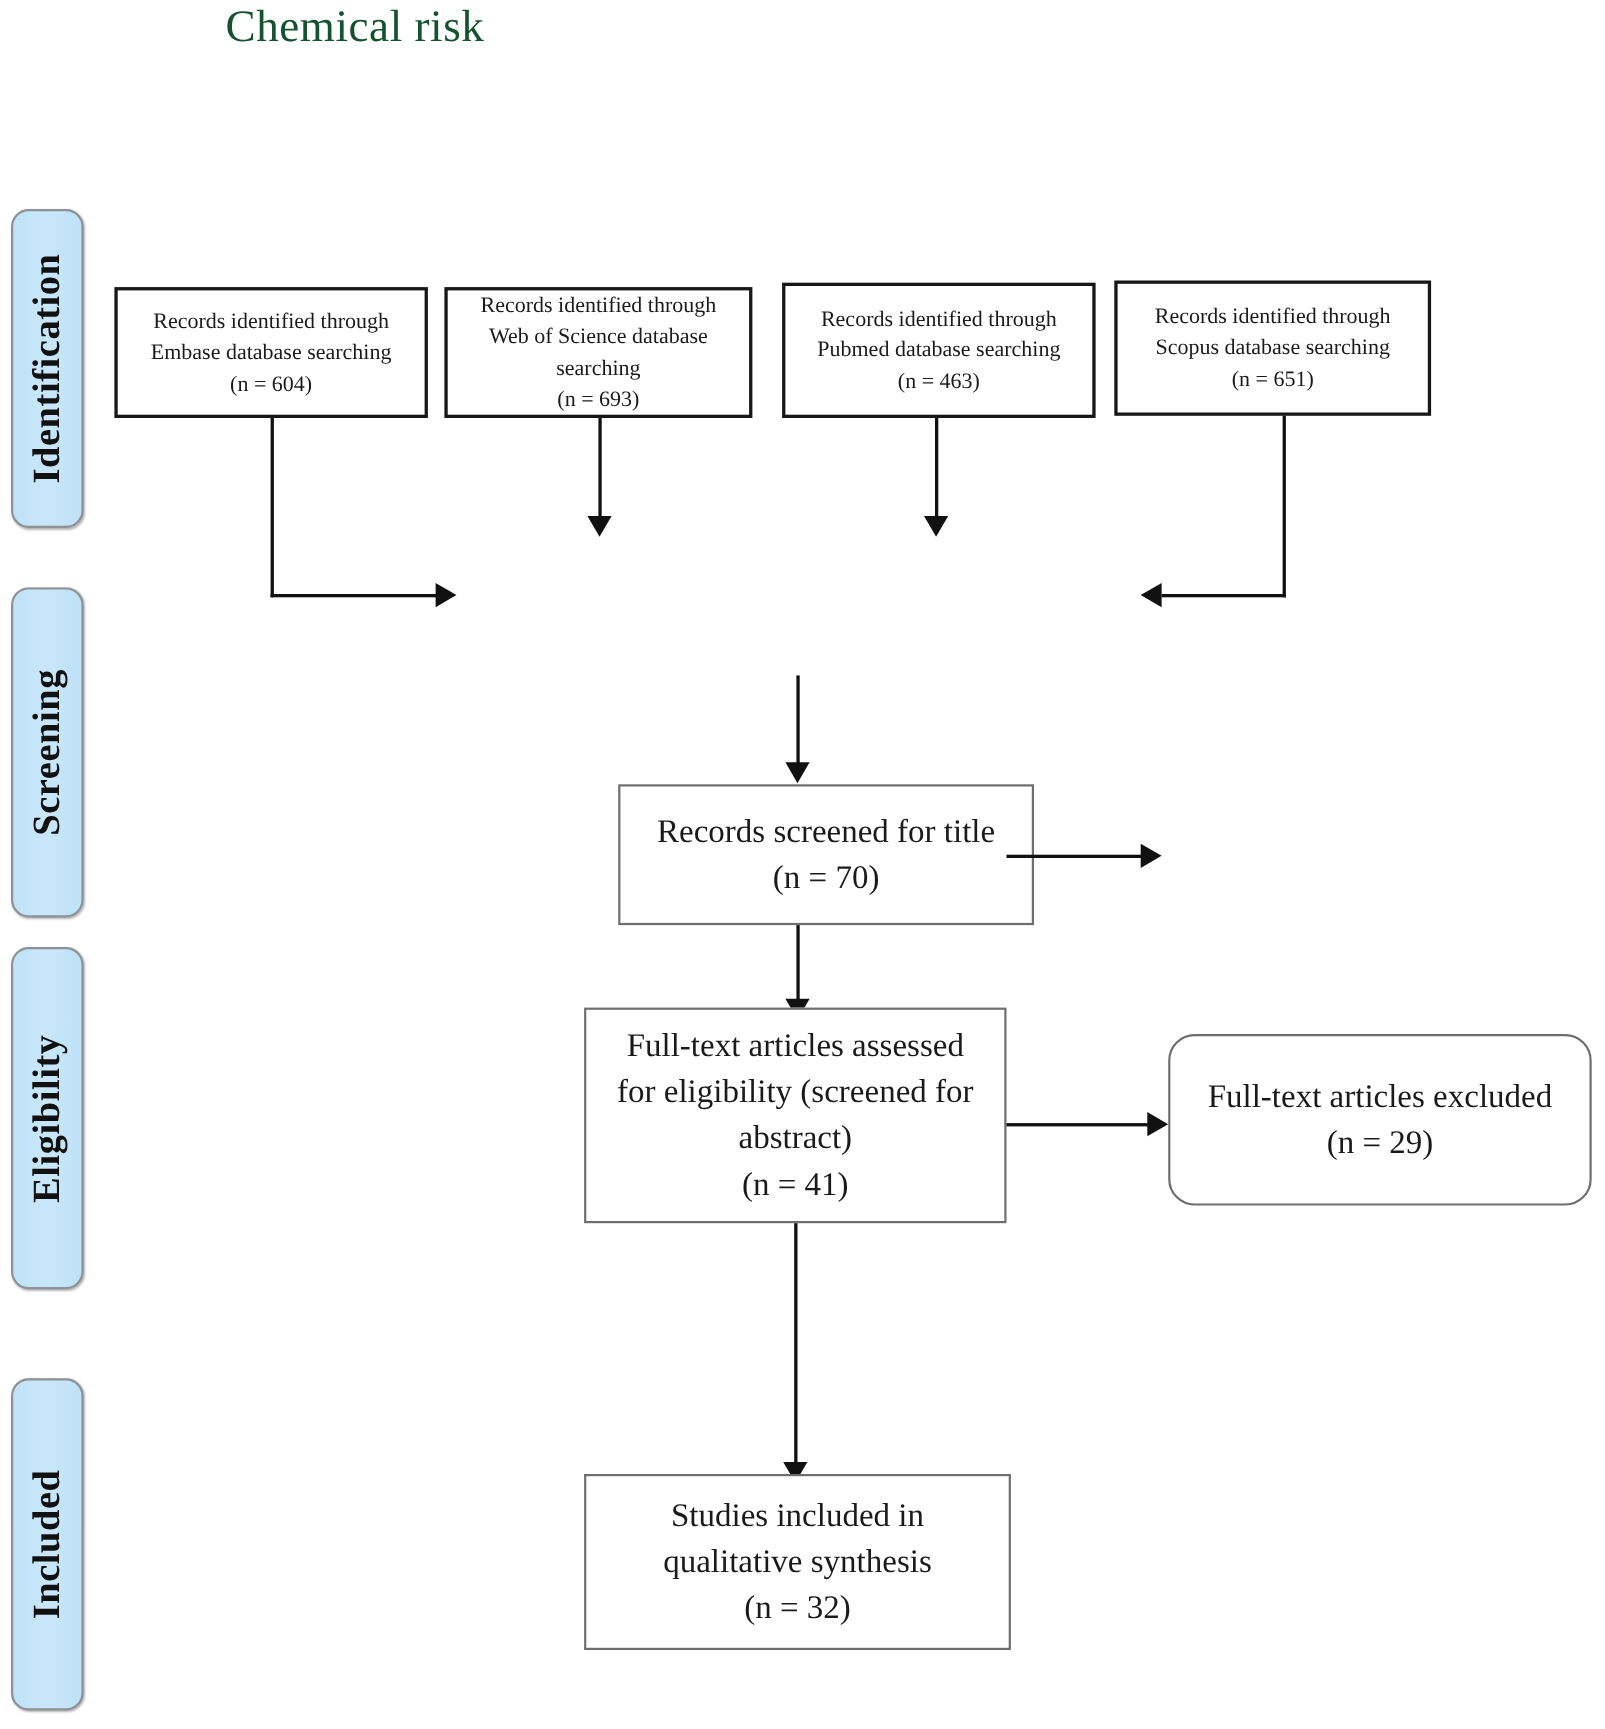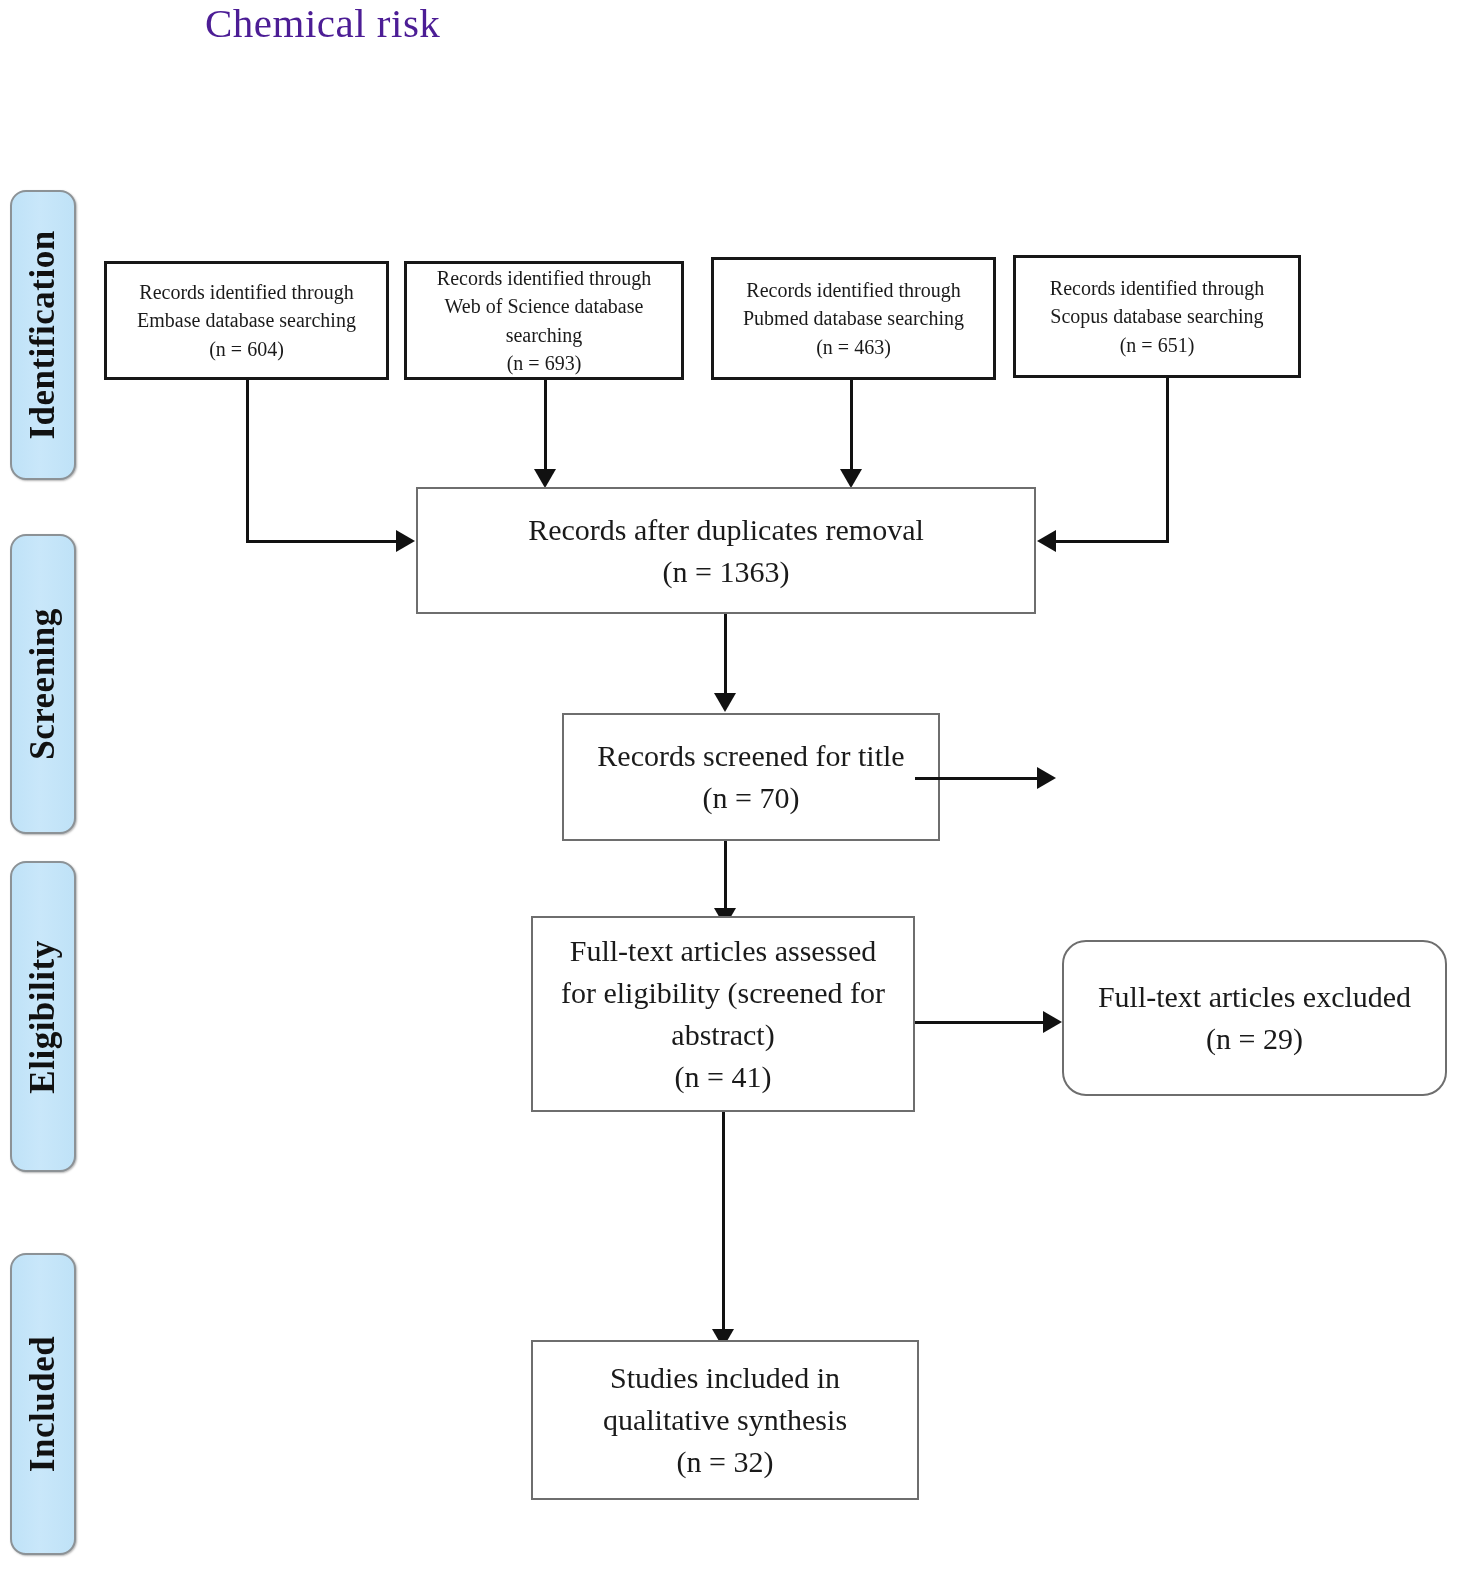--- a/index.html
+++ b/index.html
@@ -19,21 +19,21 @@
     overflow: hidden;
   }
 
   
   .page-title {
     position: absolute;
     left: 205px;
     top: 2px;
     font-size: 41px;
     line-height: 1.05;
-    color: #4c1d95;
+    color: #14532d;
     font-family: "Liberation Serif", "DejaVu Serif", serif;
     letter-spacing: 0.5px;
     white-space: nowrap;
   }
 
   
   .phase-pill {
     position: absolute;
     box-sizing: border-box;
     background: linear-gradient(to right, #bfe2f7 0%, #c9e7fa 45%, #bfe2f7 100%);
@@ -165,24 +165,20 @@
   <div class="vline" style="left:544px; top:380px; height:90px;"></div>
   <div class="arrow-down" style="left:534px; top:469px;"></div>
 
   <div class="vline" style="left:850px; top:380px; height:90px;"></div>
   <div class="arrow-down" style="left:840px; top:469px;"></div>
 
   <div class="vline" style="left:1166px; top:378px; height:165px;"></div>
   <div class="hline" style="left:1056px; top:540px; width:113px;"></div>
   <div class="arrow-left" style="left:1037px; top:530px;"></div>
 
-  <div class="flow-box" style="left:416px; top:487px; width:620px; height:127px;">
-    <span class="box-text t-medium">Records after duplicates removal
-(n = 1363)</span>
-  </div>
 
   <div class="vline" style="left:724px; top:614px; height:80px;"></div>
   <div class="arrow-down" style="left:714px; top:693px;"></div>
 
   <div class="flow-box" style="left:562px; top:713px; width:378px; height:128px;">
     <span class="box-text t-medium">Records screened for title
 (n = 70)</span>
   </div>
 
 

